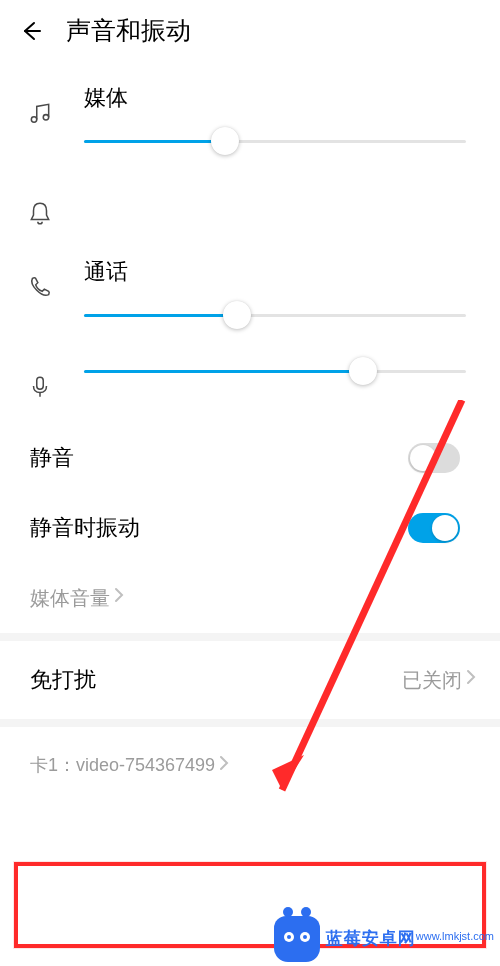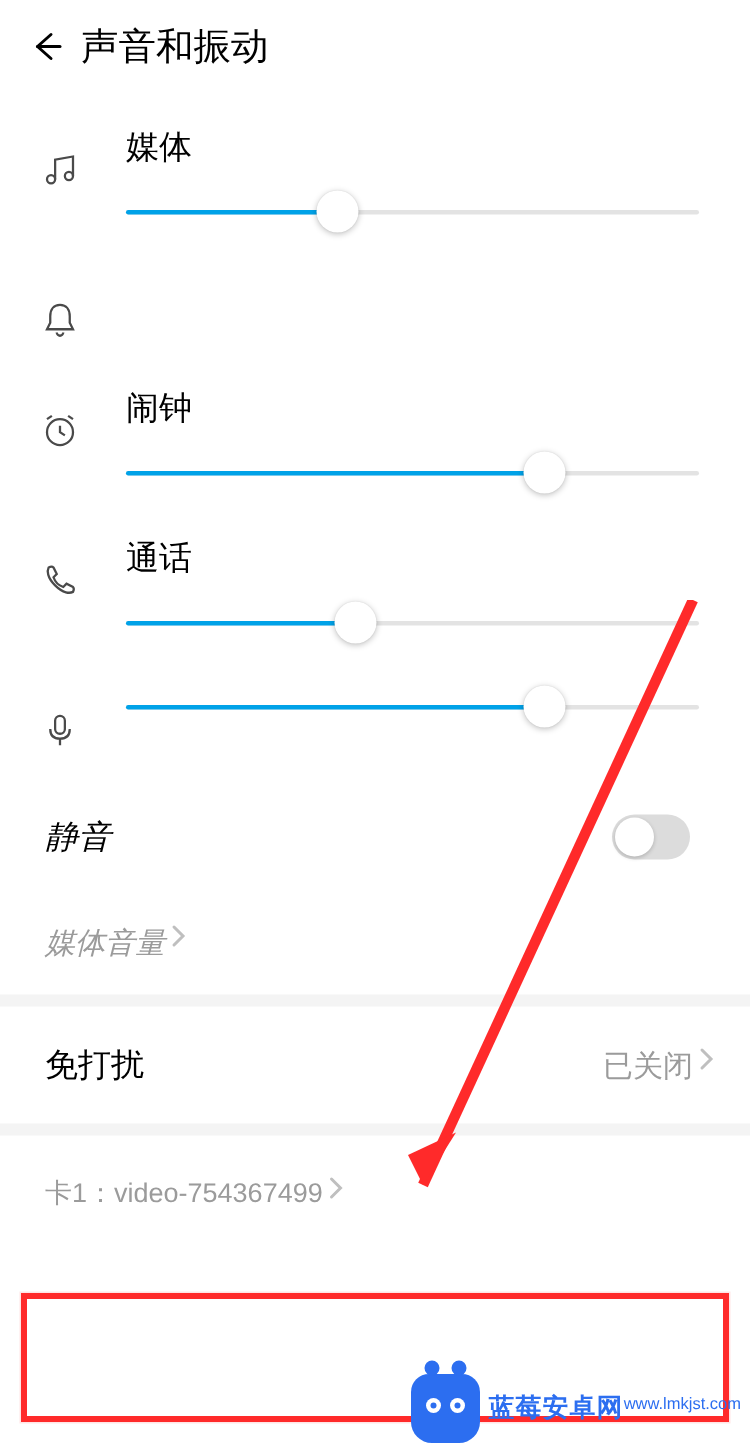--- a/index.html
+++ b/index.html
@@ -14,21 +14,21 @@
       background: #ffffff;
       font-family: -apple-system, "PingFang SC", "Helvetica Neue", sans-serif;
       color: #000;
       position: relative;
       overflow: hidden;
     }
     .header {
       display: flex;
       align-items: center;
       padding: 14px 18px 18px 18px;
-      gap: 10px;
+      gap: 22px;
     }
     .back-arrow {
       width: 26px;
       height: 26px;
       display: flex;
       align-items: center;
       justify-content: center;
     }
     .page-title {
       font-size: 25px;
@@ -96,21 +96,20 @@
       top: 50%;
       width: 28px;
       height: 28px;
       background: #fff;
       border-radius: 50%;
       transform: translate(-50%, -50%);
       box-shadow: 0 1px 4px rgba(0,0,0,.25), 0 0 1px rgba(0,0,0,.1);
     }
     .list-section {
       padding: 10px 16px 0 0;
-      font-style: italic;
     }
     .list-item {
       display: flex;
       align-items: center;
       justify-content: space-between;
       padding: 20px 24px 20px 30px;
       min-height: 70px;
     }
     .list-label {
       font-size: 22px;
@@ -291,39 +290,20 @@
 
   <div class="slider-row">
     <div class="slider-icon">
       <svg width="26" height="26" viewBox="0 0 24 24">
           <path d="M12 3 C8 3 6 6 6 10 V14 L4 18 H20 L18 14 V10 C18 6 16 3 12 3 Z"></path>
           <path d="M10 20 C10 21 11 22 12 22 C13 22 14 21 14 20"></path>
         </svg>
     </div>
   </div>
 
-  <div class="slider-row">
-    <div class="slider-icon">
-      <svg width="26" height="26" viewBox="0 0 24 24">
-          <circle cx="12" cy="13" r="8"></circle>
-          <path d="M12 9 V13 L15 15"></path>
-          <path d="M4 5 L7 3"></path>
-          <path d="M20 5 L17 3"></path>
-        </svg>
-    </div>
-    <div class="slider-content">
-      <div class="slider-label">闹钟</div>
-      <div class="slider-track-wrap">
-        <div class="slider-track">
-            <div class="slider-fill" style="width:73%"></div>
-            <div class="slider-thumb" style="left:73%"></div>
-          </div>
-      </div>
-    </div>
-  </div>
 
   <div class="slider-row">
     <div class="slider-icon">
       <svg width="26" height="26" viewBox="0 0 24 24">
           <path d="M5 4 C5 4 7 3 8 4 L10 8 L8 10 C9 13 11 15 14 16 L16 14 L20 16 C21 17 20 19 20 19 C18 20 14 20 9 15 C4 10 4 6 5 4 Z"></path>
         </svg>
     </div>
     <div class="slider-content">
       <div class="slider-label">通话</div>
       <div class="slider-track-wrap">
@@ -352,20 +332,26 @@
       </div>
     </div>
   </div>
 
 </div>
 
 <div class="list-section">
   <div class="list-item">
     <div class="list-label">静音</div>
     <div class="toggle off">
+        <div class="toggle-knob"></div>
+      </div>
+  </div>
+  <div class="list-item">
+    <div class="list-label">静音时振动</div>
+    <div class="toggle on">
         <div class="toggle-knob"></div>
       </div>
   </div>
   <div class="list-item">
     <div class="list-value">
       <span>媒体音量</span>
       <span class="chevron">
         <svg width="10" height="16" viewBox="0 0 10 16">
             <path d="M2 2 L8 8 L2 14" stroke="#bfbfbf" stroke-width="2" fill="none" stroke-linecap="round"></path>
           </svg>

